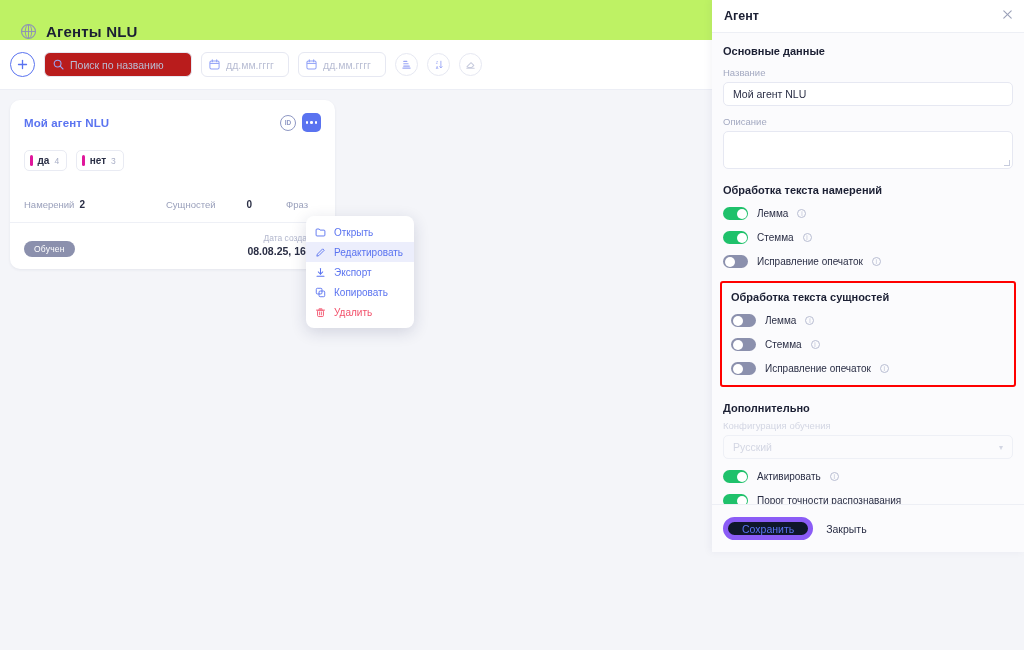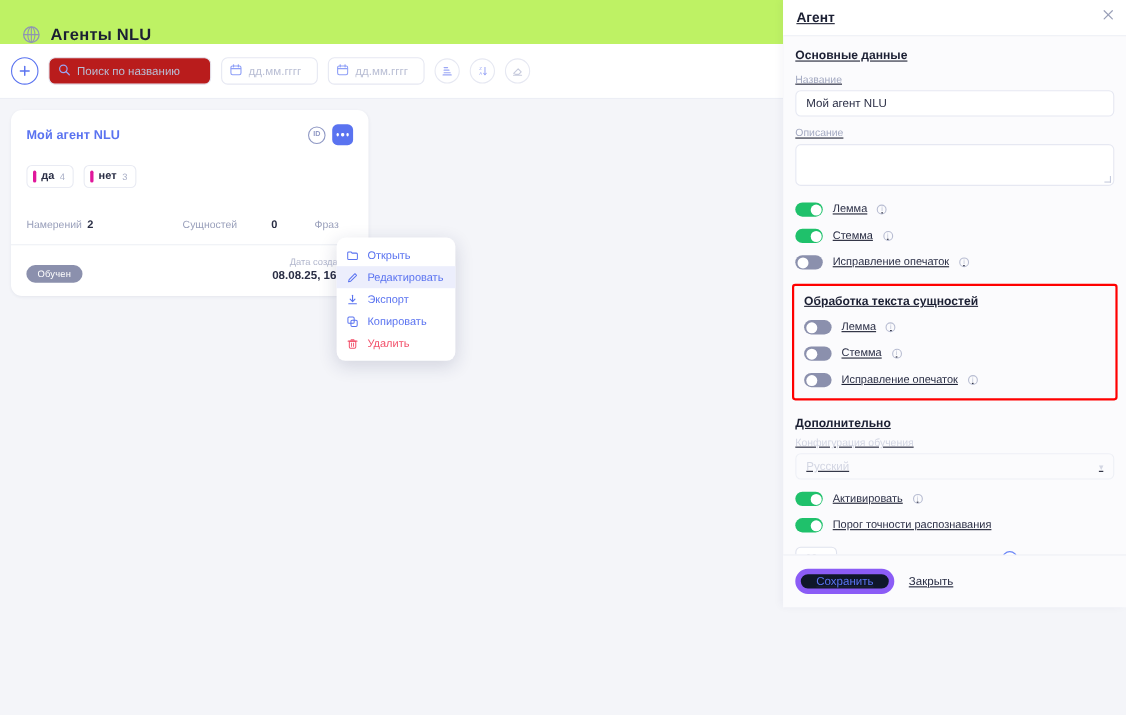--- a/index.html
+++ b/index.html
@@ -129,21 +129,21 @@
     padding: 0 9px; font-size: 10px; color: #5a73f0; cursor: pointer;
   }
   .ctx-item.hl { background: #eceefc; }
   .ctx-item.danger { color: #f2506a; }
   .ctx-item svg { flex: none; display:block; }
 
   
   .panel {
     position: absolute; right: 0; top: 0; width: 312px; height: 552px;
     background: #fbfbfd; box-shadow: -2px 0 8px rgba(30,40,90,.05);
-    display: flex; flex-direction: column; text-decoration: underline;
+    display: flex; flex-direction: column;
   }
   .panel-head {
     height: 33px; background: #fff; border-bottom: 1px solid #edeff5;
     display: flex; align-items: center; justify-content: space-between;
     padding: 0 10px 0 12px; flex: none;
   }
   .panel-title { font-size: 12.5px; font-weight: 700; color: #1b1f33; }
   .close-x { cursor: pointer; display:block; }
   .panel-body { flex: 1; overflow: hidden; padding: 12px 11px 0 11px; }
 
@@ -442,20 +442,21 @@
       <div class="fld-lbl">Название</div>
       <input class="txt-input" value="Мой агент NLU" style="">
 
       <div class="fld-lbl">Описание</div>
       <div class="txt-area">
         <span class="grip"></span>
       </div>
 
       
       <div class="sec-block">
+        <div class="sec-title">Обработка текста намерений</div>
 
         <div class="tog-row">
           <span class="tog on">
               <span class="knob"></span>
             </span>
           <span class="tog-lbl">Лемма</span>
           <i class="info-i">i</i>
         </div>
         <div class="tog-row">
           <span class="tog on">

